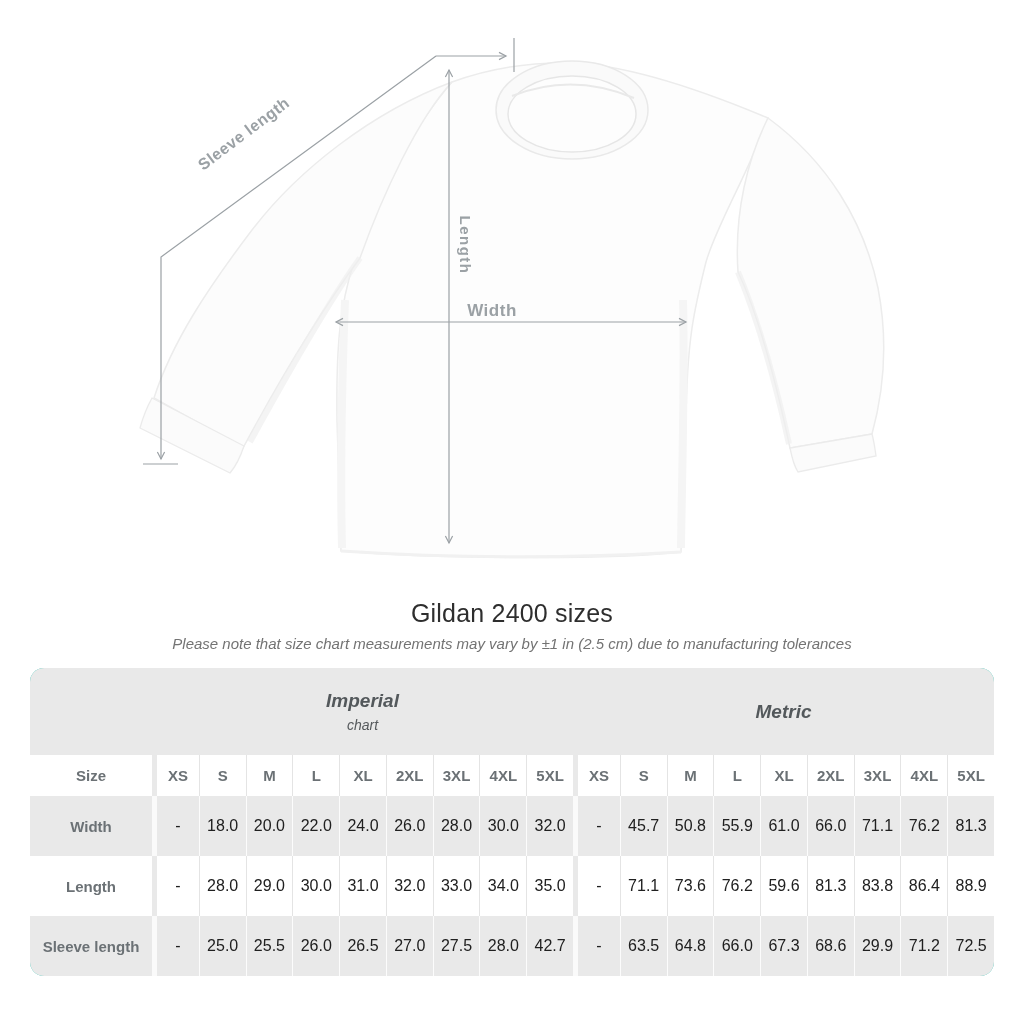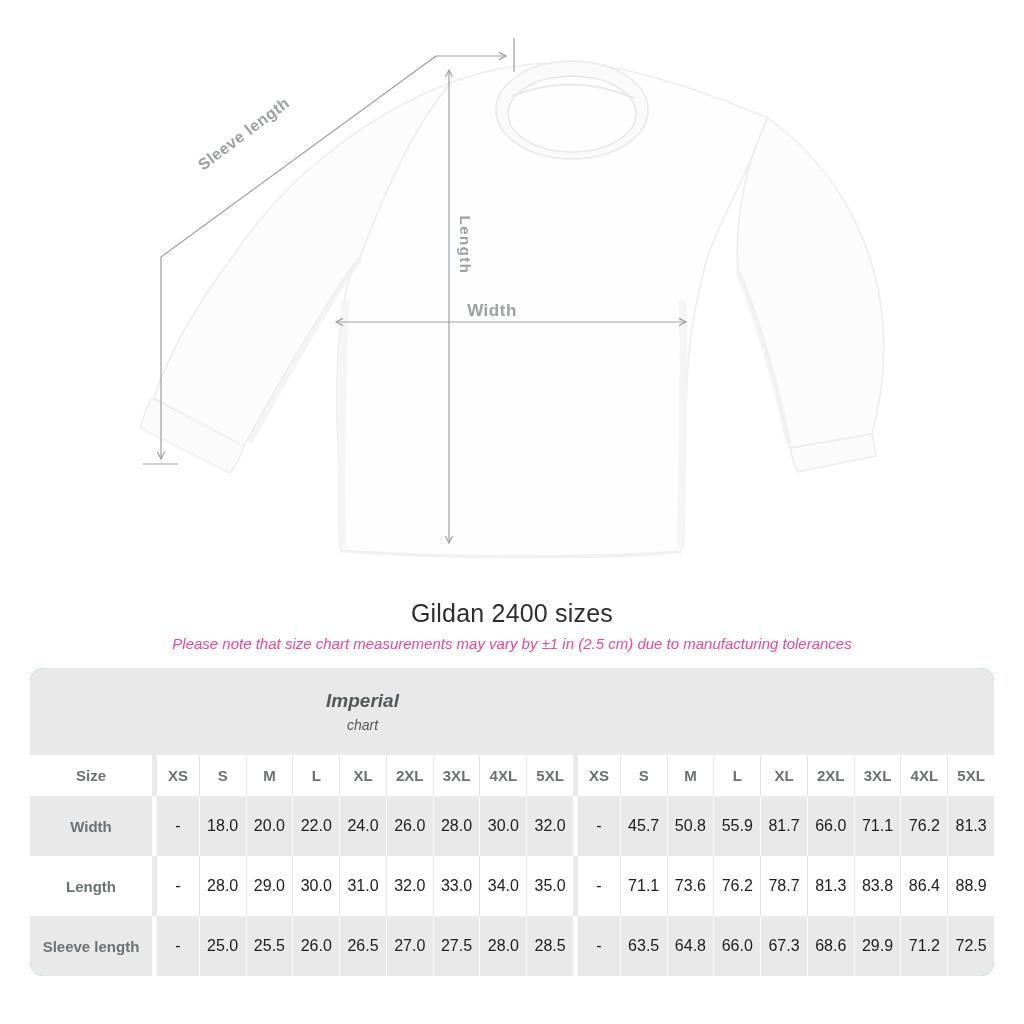--- a/index.html
+++ b/index.html
@@ -9,21 +9,21 @@
   }
   
   #figure{position:absolute;left:0;top:0;width:1024px;height:585px;}
   
   .page-title{
     position:absolute;left:0;top:599px;width:1024px;text-align:center;
     font-size:25px;font-weight:normal;color:#2e2e2e;letter-spacing:.2px;
   }
   .page-subtitle{
     position:absolute;left:0;top:635px;width:1024px;text-align:center;
-    font-size:15px;font-style:italic;color:#ec4899;
+    font-size:15px;font-style:italic;color:#737373;
   }
   
   .size-table{
     position:absolute;left:30px;top:668px;width:964px;
     border-radius:14px;overflow:hidden;background:#14b8a6;
   }
   .trow{display:grid;grid-template-columns:122px repeat(18,1fr);}
   .band{height:87px;background:#e9e9e9;align-items:center;}
   .band-imperial{grid-column:2 / span 9;text-align:center;}
   .band-metric{grid-column:11 / span 9;text-align:center;}
@@ -125,20 +125,21 @@
 
   <div class="size-table">
 
     <div class="trow band">
       <div></div>
       <div class="band-imperial">
         <div class="band-title">Imperial</div>
         <div class="band-sub">chart</div>
       </div>
       <div class="band-metric">
+        <div class="band-title">Metric</div>
       </div>
     </div>
 
     <div class="trow size-row r-white">
       <div class="lbl-cell">Size</div>
     <div class="cell size-h major">XS</div>
         <div class="cell size-h">S</div>
         <div class="cell size-h">M</div>
         <div class="cell size-h">L</div>
         <div class="cell size-h">XL</div>
@@ -166,58 +167,58 @@
           <div class="cell val">22.0</div>
           <div class="cell val">24.0</div>
           <div class="cell val">26.0</div>
           <div class="cell val">28.0</div>
           <div class="cell val">30.0</div>
           <div class="cell val">32.0</div>
           <div class="cell val major">-</div>
           <div class="cell val">45.7</div>
           <div class="cell val">50.8</div>
           <div class="cell val">55.9</div>
-          <div class="cell val">81.7</div>
+          <div class="cell val">61.0</div>
           <div class="cell val">66.0</div>
           <div class="cell val">71.1</div>
           <div class="cell val">76.2</div>
           <div class="cell val">81.3</div>
         </div>
         <div class="trow d-row r-white">
           <div class="lbl-cell">Length</div>
           <div class="cell val major">-</div>
           <div class="cell val">28.0</div>
           <div class="cell val">29.0</div>
           <div class="cell val">30.0</div>
           <div class="cell val">31.0</div>
           <div class="cell val">32.0</div>
           <div class="cell val">33.0</div>
           <div class="cell val">34.0</div>
           <div class="cell val">35.0</div>
           <div class="cell val major">-</div>
           <div class="cell val">71.1</div>
           <div class="cell val">73.6</div>
           <div class="cell val">76.2</div>
-          <div class="cell val">78.7</div>
+          <div class="cell val">59.6</div>
           <div class="cell val">81.3</div>
           <div class="cell val">83.8</div>
           <div class="cell val">86.4</div>
           <div class="cell val">88.9</div>
         </div>
         <div class="trow d-row r-gray">
           <div class="lbl-cell">Sleeve length</div>
           <div class="cell val major">-</div>
           <div class="cell val">25.0</div>
           <div class="cell val">25.5</div>
           <div class="cell val">26.0</div>
           <div class="cell val">26.5</div>
           <div class="cell val">27.0</div>
           <div class="cell val">27.5</div>
           <div class="cell val">28.0</div>
-          <div class="cell val">28.5</div>
+          <div class="cell val">42.7</div>
           <div class="cell val major">-</div>
           <div class="cell val">63.5</div>
           <div class="cell val">64.8</div>
           <div class="cell val">66.0</div>
           <div class="cell val">67.3</div>
           <div class="cell val">68.6</div>
           <div class="cell val">29.9</div>
           <div class="cell val">71.2</div>
           <div class="cell val">72.5</div>
         </div>

